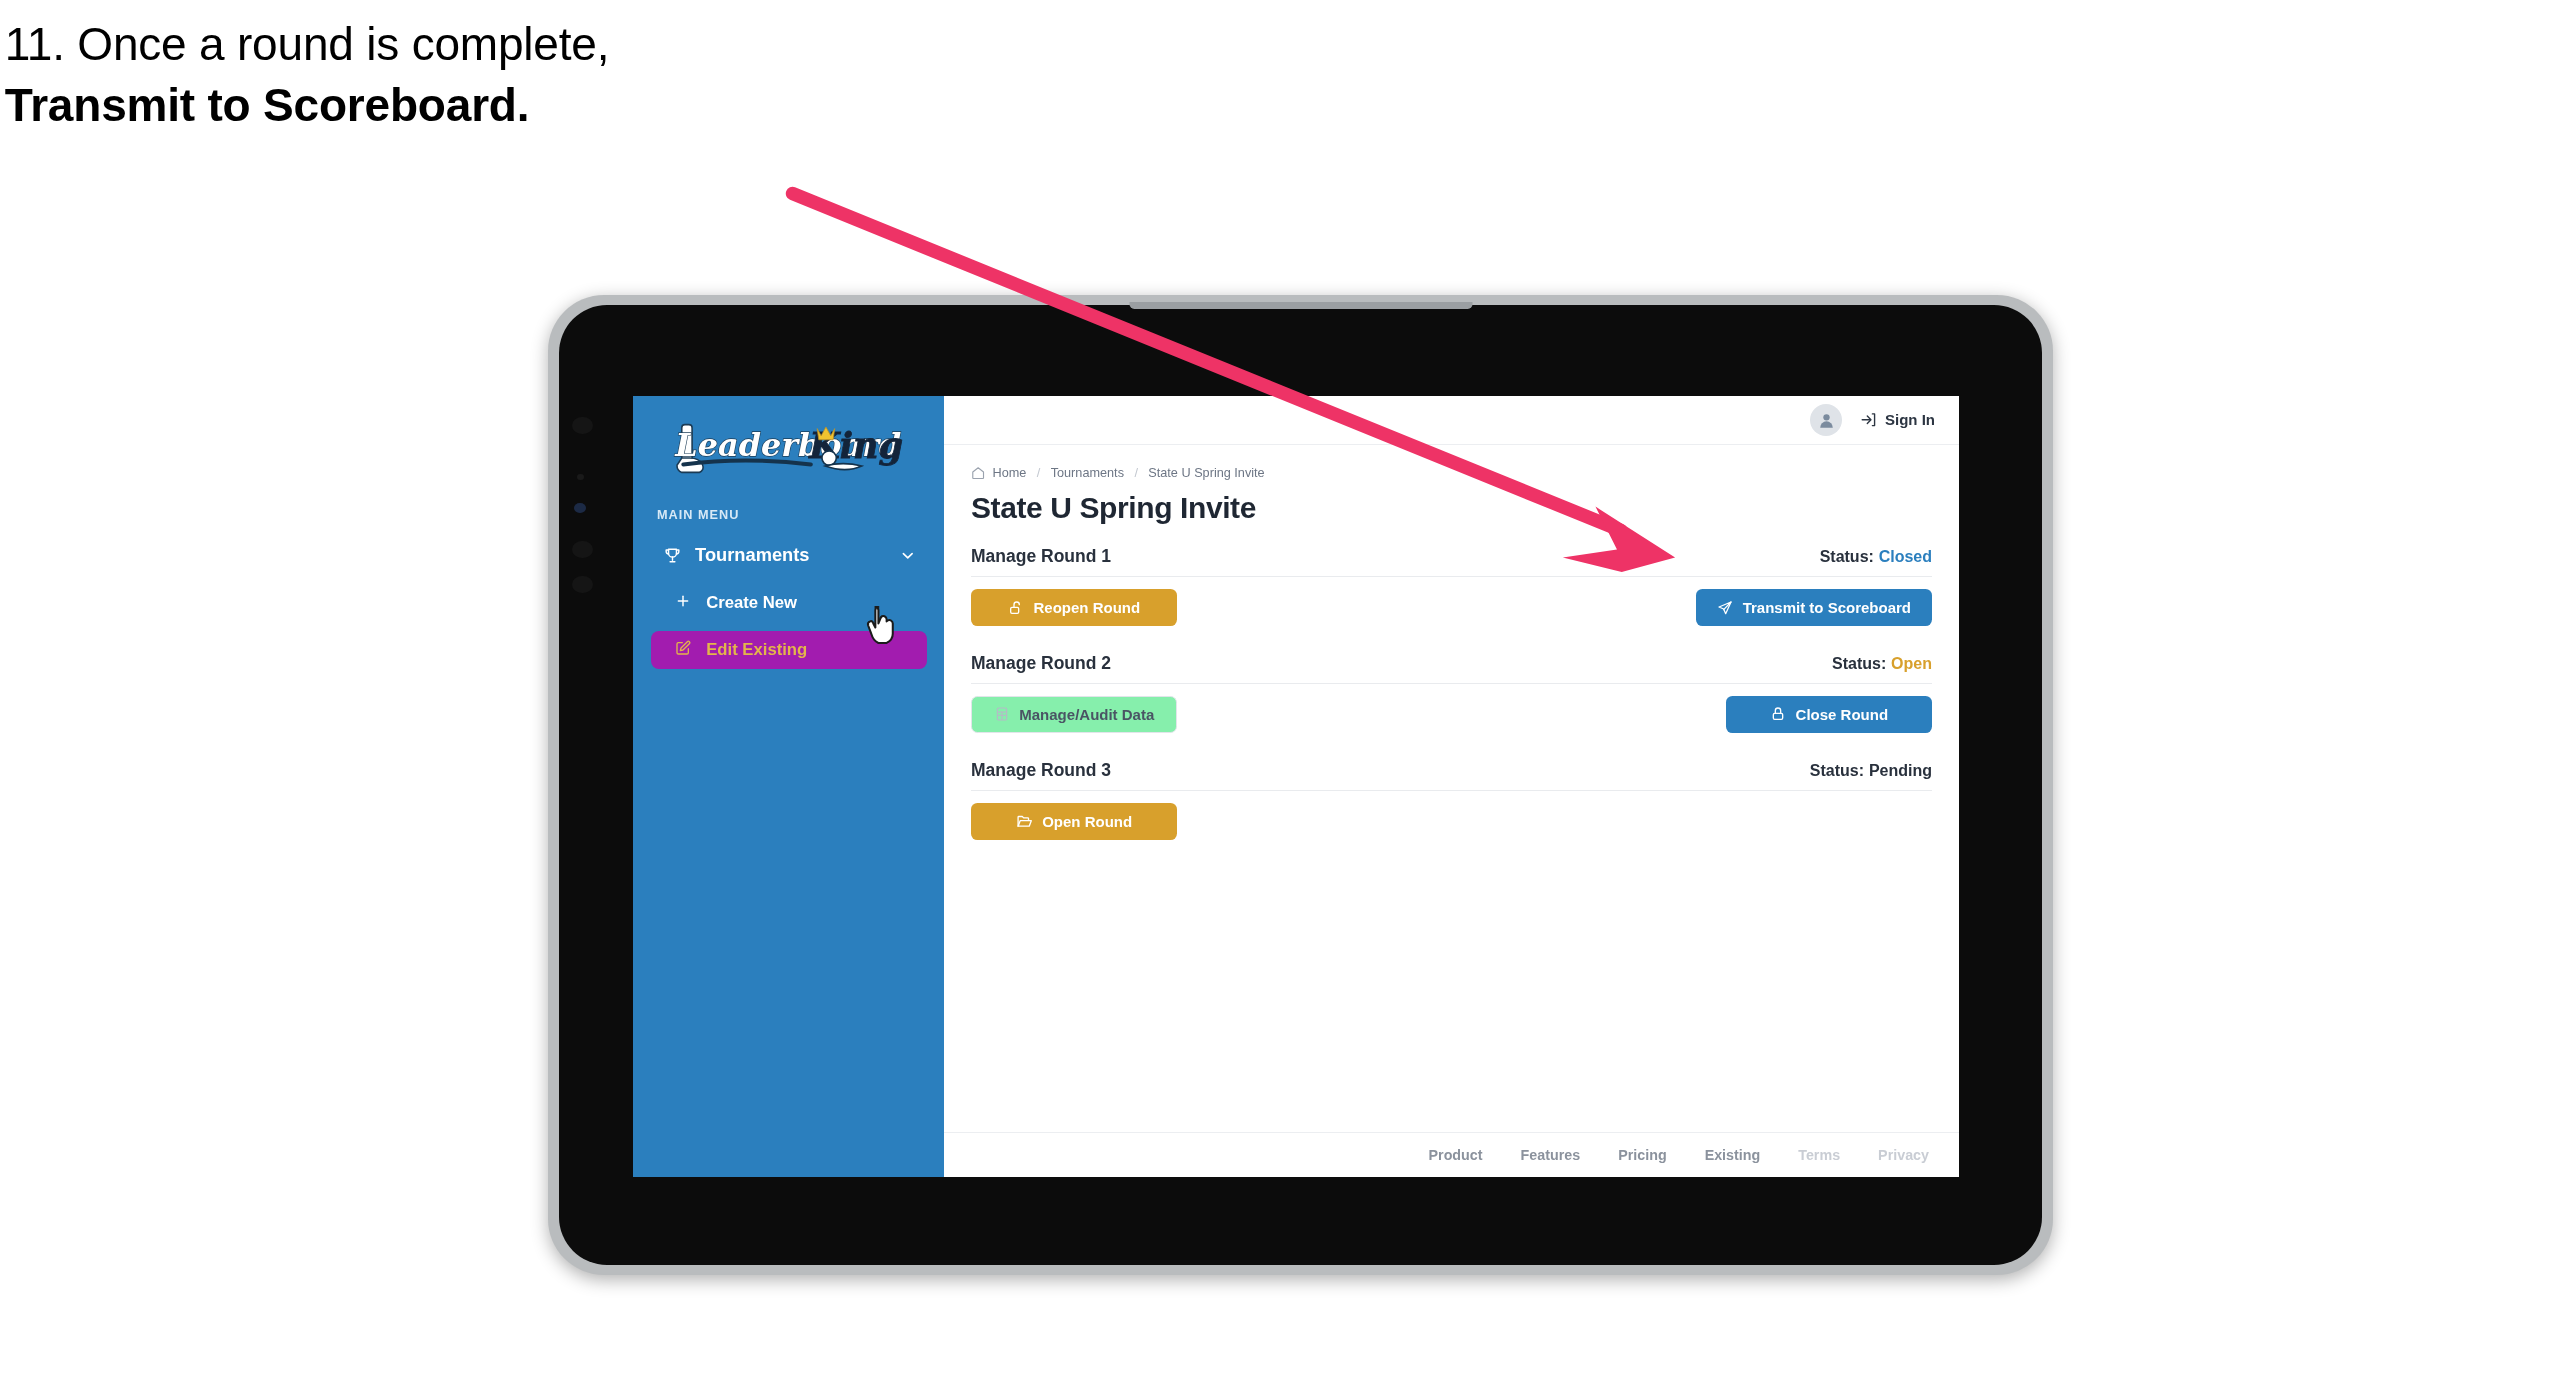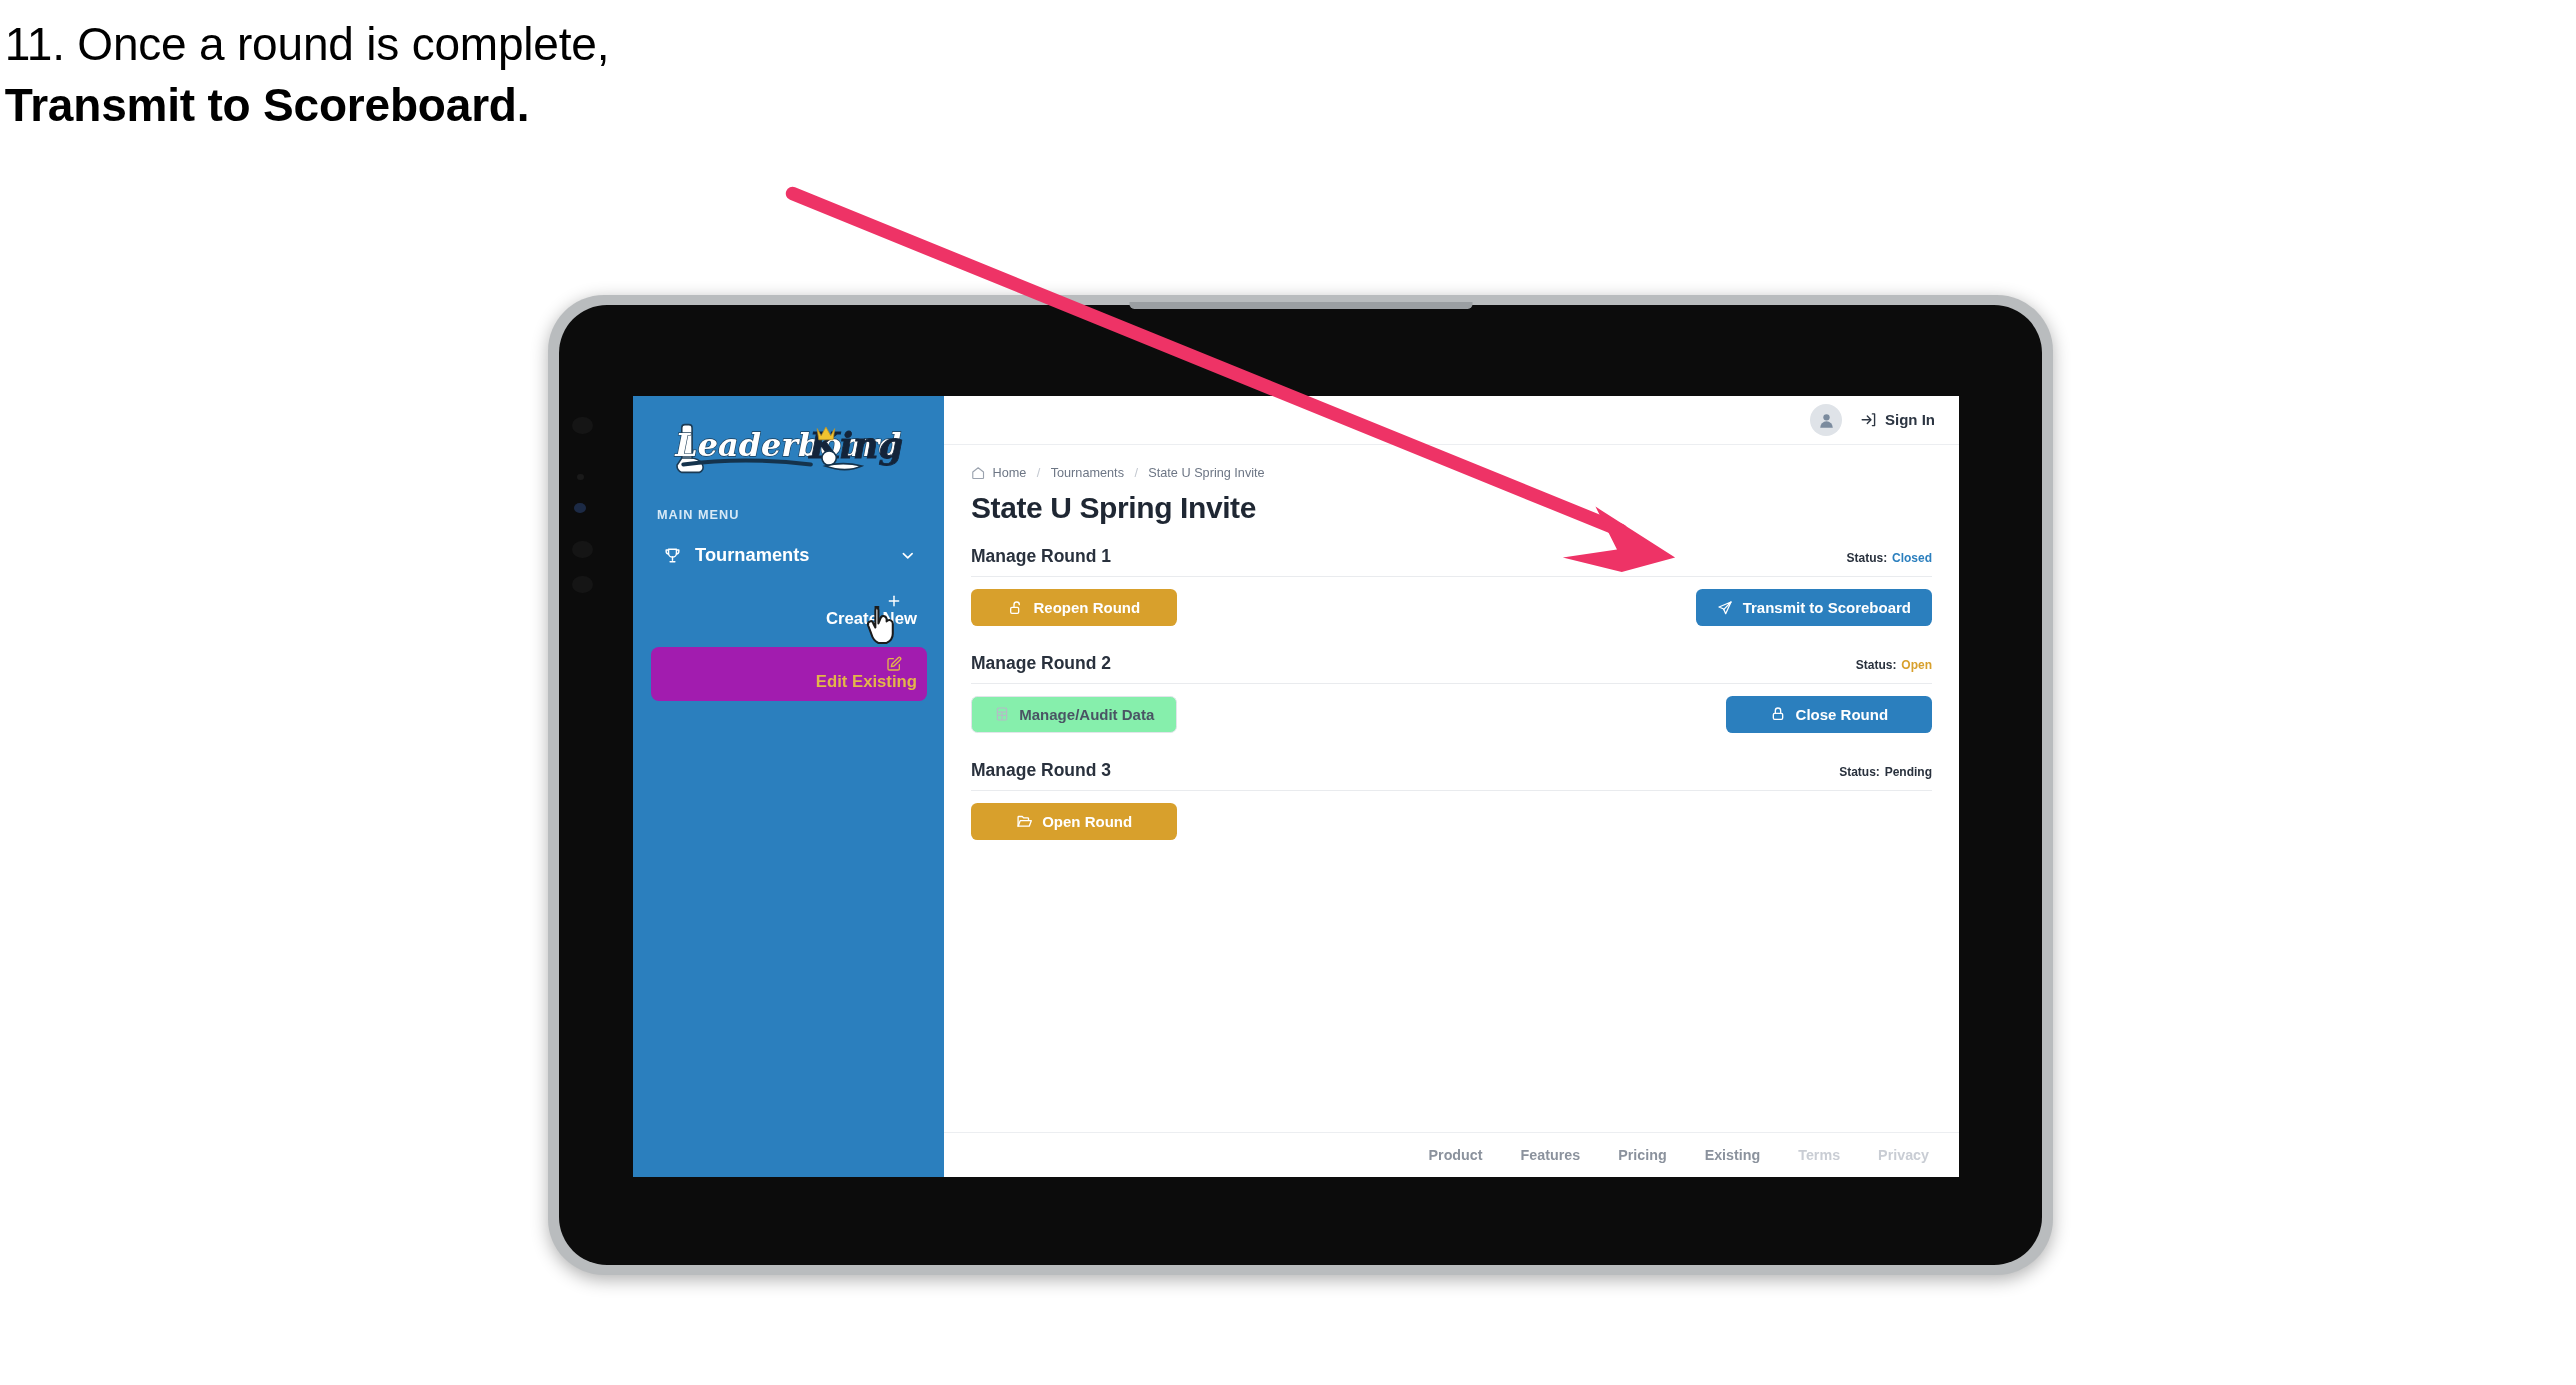--- a/index.html
+++ b/index.html
@@ -118,28 +118,27 @@
   .nav-row .nav-ico {
     width: 24px;
     display: flex;
     align-items: center;
     justify-content: center;
     margin-right: 11px;
   }
   .nav-row .chev { margin-left: auto; display:flex; align-items:center; }
   .sub-row {
     display: flex;
-    align-items: flex-end;
+    align-items: flex-start;
     margin: 9.6px 17.5px 0 17.5px;
     padding: 8.8px 9.6px 8.8px 22px;
     border-radius: 8px;
     font-size: 16.7px;
     font-weight: bold;
     color: #ffffff;
-    flex-direction: column;
   }
   .sub-row .sub-ico {
     width: 21px;
     display: flex;
     align-items: center;
     justify-content: center;
     margin-right: 12.7px;
   }
   .sub-row.active {
     background: #a21caf;
@@ -210,21 +209,21 @@
     justify-content: space-between;
     padding-bottom: 8.8px;
     border-bottom: 0.8px solid #e9ebee;
   }
   .round-name {
     font-size: 17.5px;
     font-weight: bold;
     color: #29313d;
   }
   .round-status {
-    font-size: 12px;
+    font-size: 16px;
     font-weight: bold;
     color: #29313d;
   }
   .round-status .val { margin-left: 4.8px; }
   .round-actions {
     display: flex;
     align-items: center;
     justify-content: space-between;
     margin-top: 12px;
   }

